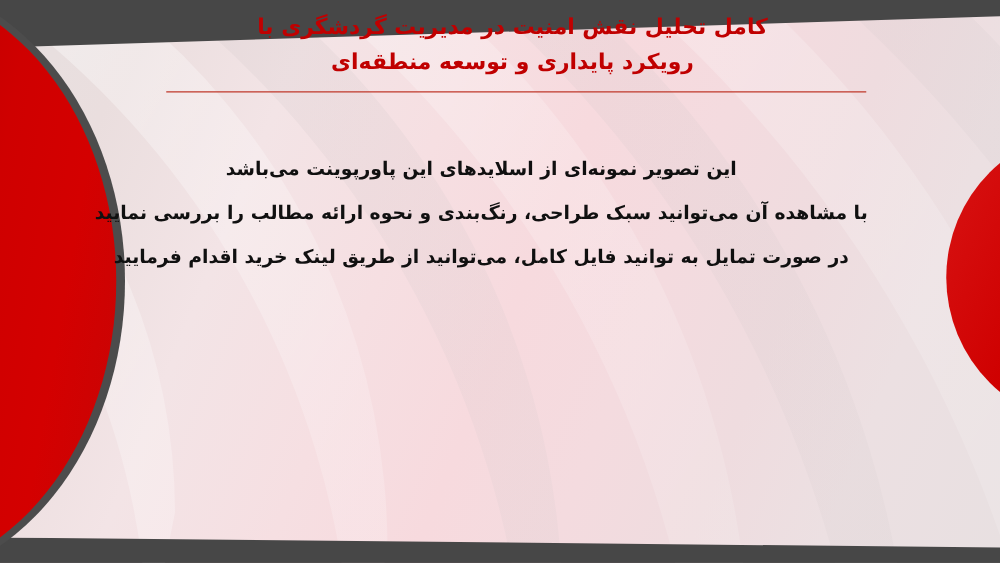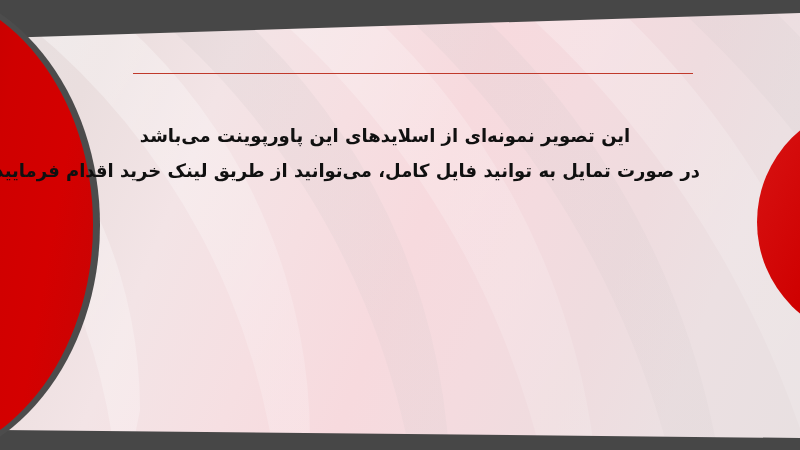--- a/index.html
+++ b/index.html
@@ -111,21 +111,21 @@
 
   .body-block {
     position: absolute;
     left: 70px; top: 118px;
     width: 630px;
     text-align: center;
     direction: rtl;
   }
   .body-line {
     color: #101010;
-    font-size: 18px;
+    font-size: 15px;
     font-weight: bold;
     line-height: 35px;
     white-space: nowrap;
   }
 </style>
 </head>
 <body>
 
 <div class="slide">
 
@@ -159,22 +159,27 @@
   <div class="band-top"></div>
   <div class="band-bottom"></div>
 
   <div class="lens-wrap">
     <div class="lens-outline"></div>
     <div class="lens-fill"></div>
   </div>
 
   <div class="content">
 
+    <div class="title-block">
+      <div class="title-line">کامل تحلیل نقش امنیت در مدیریت گردشگری با</div>
+      <div class="title-line">رویکرد پایداری و توسعه منطقه‌ای</div>
+    </div>
 
     <div class="title-rule"></div>
 
     <div class="body-block">
       <div class="body-line">این تصویر نمونه‌ای از اسلایدهای این پاورپوینت می‌باشد</div>
+      <div class="body-line">با مشاهده آن می‌توانید سبک طراحی، رنگ‌بندی و نحوه ارائه مطالب را بررسی نمایید</div>
       <div class="body-line">در صورت تمایل به توانید فایل کامل، می‌توانید از طریق لینک خرید اقدام فرمایید</div>
     </div>
 
   </div>
 </div>
 
 </body></html>

